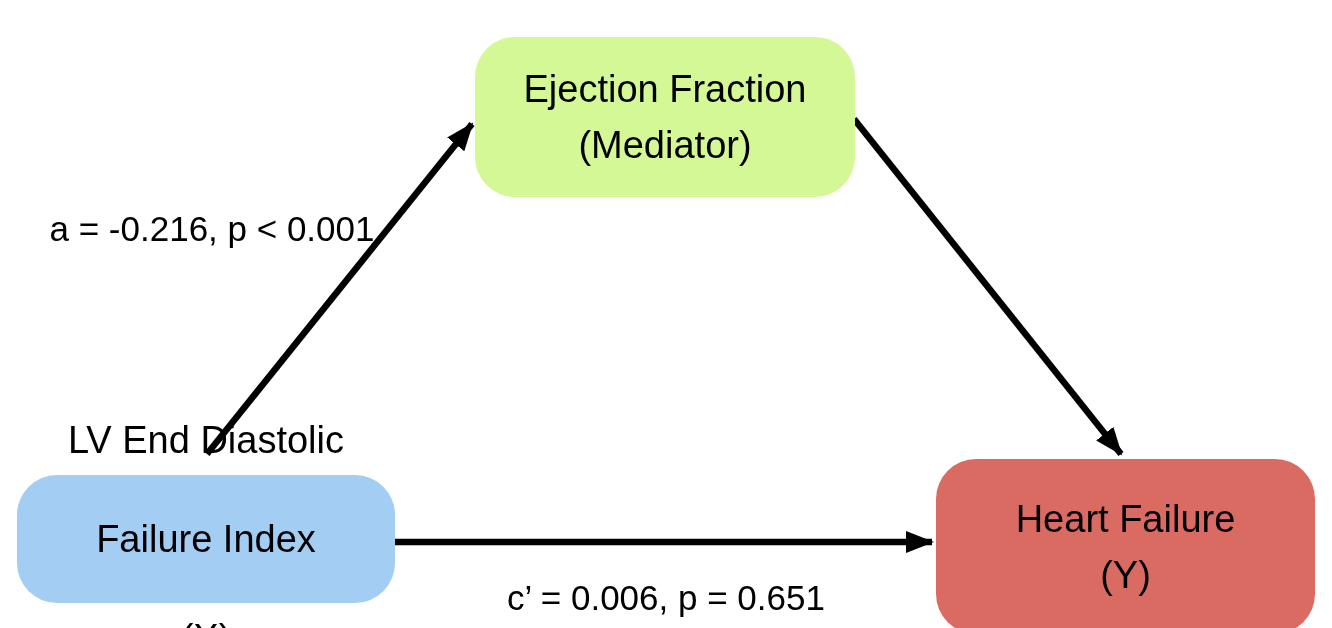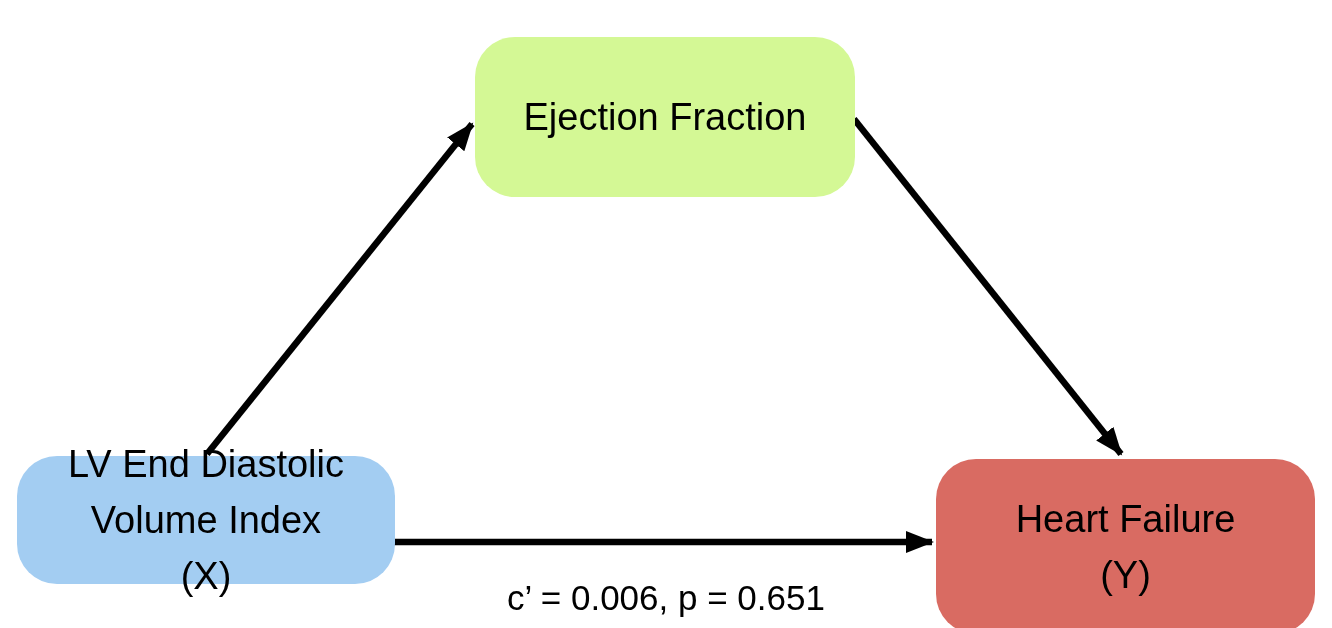--- a/index.html
+++ b/index.html
@@ -37,23 +37,24 @@
     color: #000000;
   }
   .node-mediator {
     left: 475px;
     top: 16px;
     width: 380px;
     height: 160px;
   }
   .node-x {
     left: 17px;
-    top: 435px;
+    top: 454px;
     width: 378px;
     height: 128px;
+    gap: 43px;
   }
   .node-y {
     left: 936px;
     top: 438px;
     width: 379px;
     height: 175px;
   }
   .edge-label {
     position: absolute;
     transform: translate(-50%, -50%);
@@ -76,28 +77,30 @@
         <path d="M0,0 L28,11 L0,22 z" fill="#000000"></path>
       </marker>
     </defs>
     <line x1="207" y1="433" x2="472" y2="103" stroke="#000000" stroke-width="6.5" marker-end="url(#arrowhead)"></line>
     <line x1="854" y1="98" x2="1121" y2="433" stroke="#000000" stroke-width="6.5" marker-end="url(#arrowhead)"></line>
     <line x1="394" y1="521" x2="932" y2="521" stroke="#000000" stroke-width="6.5" marker-end="url(#arrowhead)"></line>
   </svg>
 
   <div class="node node-mediator" style="background-color: rgb(212, 248, 149);">
     <div>Ejection Fraction</div>
+    <div>(Mediator)</div>
   </div>
 
   <div class="node node-x" style="background-color: rgb(163, 205, 242);">
     <div>LV End Diastolic</div>
-    <div>Volume Index</div>
+    <div>Failure Index</div>
     <div>(X)</div>
   </div>
 
   <div class="node node-y" style="background-color: rgb(217, 107, 98);">
     <div>Heart Failure</div>
     <div>(Y)</div>
   </div>
 
+  <div class="edge-label edge-label-a">a = -0.216, p &lt; 0.001</div>
   <div class="edge-label edge-label-c">c’ = 0.006, p = 0.651</div>
 
 </div>
 
 </body></html>

